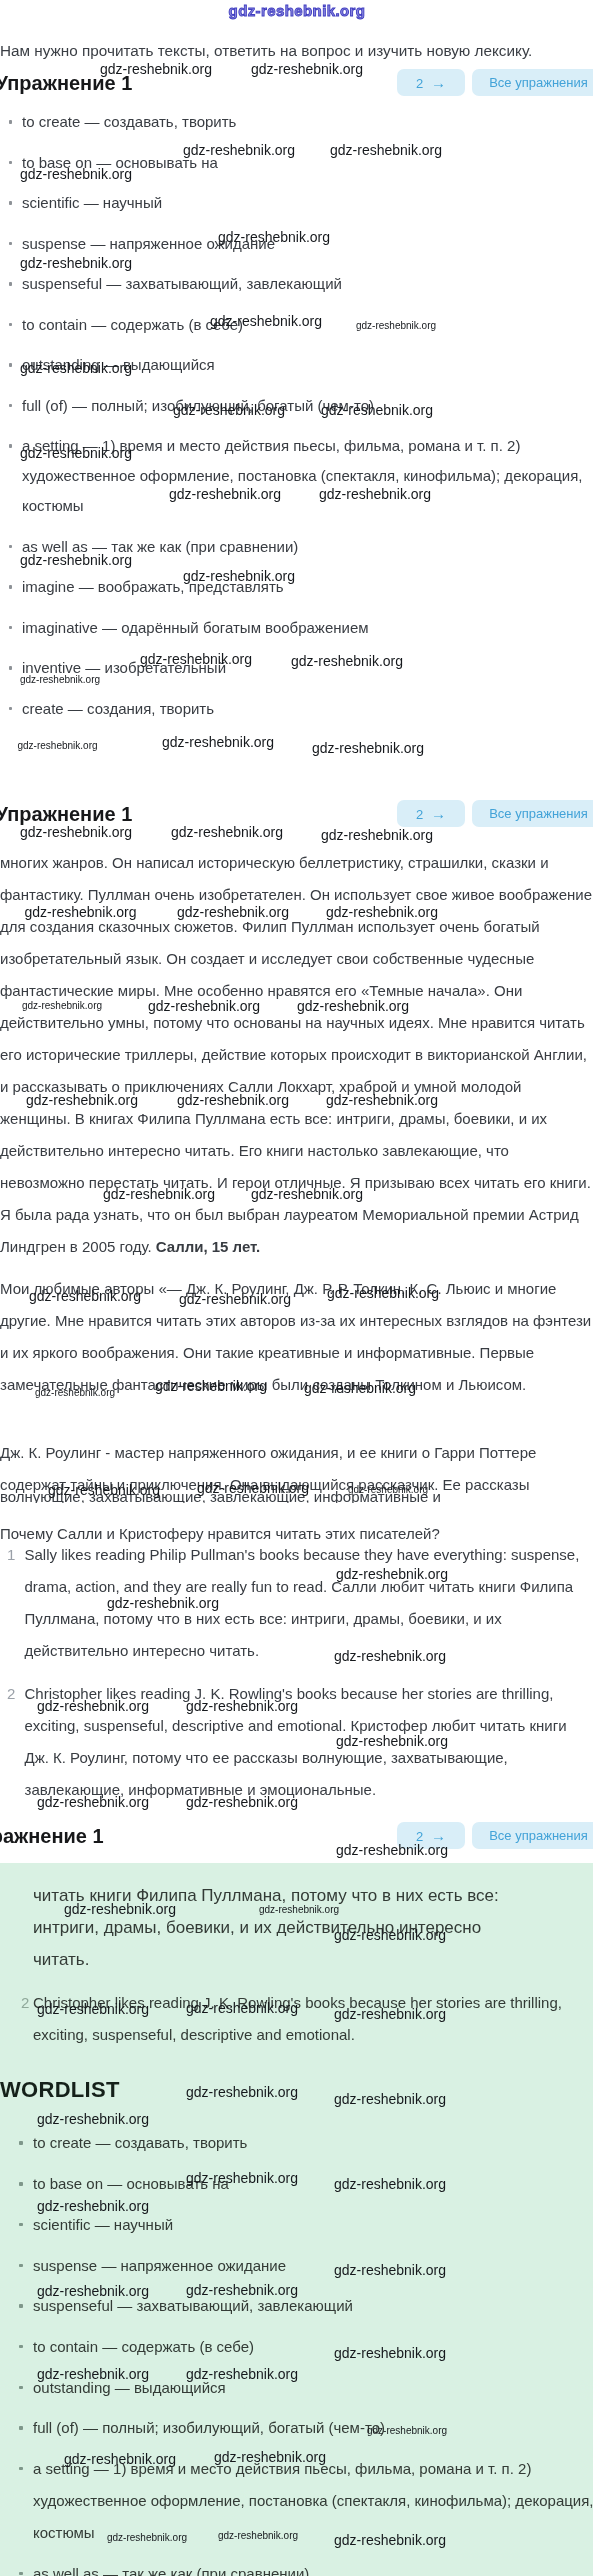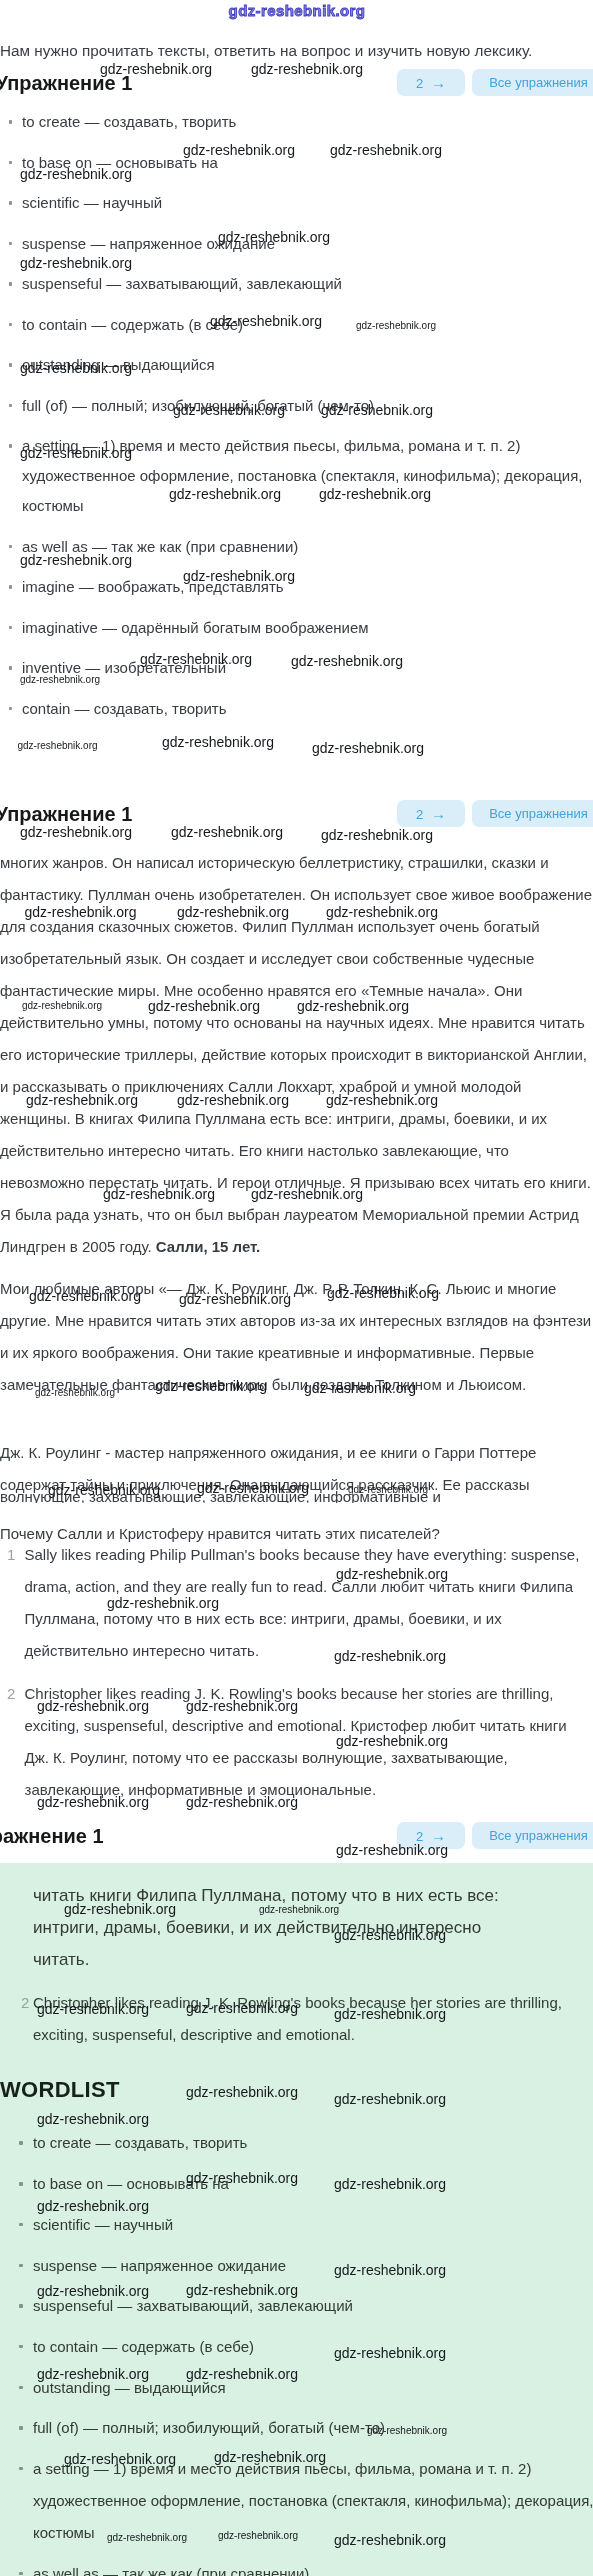--- a/index.html
+++ b/index.html
@@ -77,21 +77,21 @@
       <li>suspense — напряженное ожидание</li>
       <li>suspenseful — захватывающий, завлекающий</li>
       <li>to contain — содержать (в себе)</li>
       <li>outstanding — выдающийся</li>
       <li>full (of) — полный; изобилующий, богатый (чем-то)</li>
       <li>a setting — 1) время и место действия пьесы, фильма, романа и т. п. 2) художественное оформление, постановка (спектакля, кинофильма); декорация, костюмы</li>
       <li>as well as — так же как (при сравнении)</li>
       <li>imagine — воображать, представлять</li>
       <li>imaginative — одарённый богатым воображением</li>
       <li>inventive — изобретательный</li>
-      <li>contain — создавать, творить</li>
+      <li>create — создания, творить</li>
     </ul>
 
   <div class="ex-header h2" style="top:803px;">
     <div class="ex-title">Упражнение 1</div>
     <div class="btn btn-page"><span>2</span><span class="arr">→</span></div>
     <div class="btn btn-all">Все упражнения</div>
   </div>
 
   <p class="para" id="para1"><span>многих жанров. Он написал историческую беллетристику, страшилки, сказки и фантастику. Пуллман очень изобретателен. Он использует свое живое воображение для создания сказочных сюжетов. Филип Пуллман использует очень богатый изобретательный язык. Он создает и исследует свои собственные чудесные фантастические миры. Мне особенно нравятся его «Темные начала». Они действительно умны, потому что основаны на научных идеях. Мне нравится читать его исторические триллеры, действие которых происходит в викторианской Англии, и рассказывать о приключениях Салли Локхарт, храброй и умной молодой женщины. В книгах Филипа Пуллмана есть все: интриги, драмы, боевики, и их действительно интересно читать. Его книги настолько завлекающие, что невозможно перестать читать. И герои отличные. Я призываю всех читать его книги. Я была рада узнать, что он был выбран лауреатом Мемориальной премии Астрид Линдгрен в 2005 году.</span> <b>Салли, 15 лет.</b></p>
 

